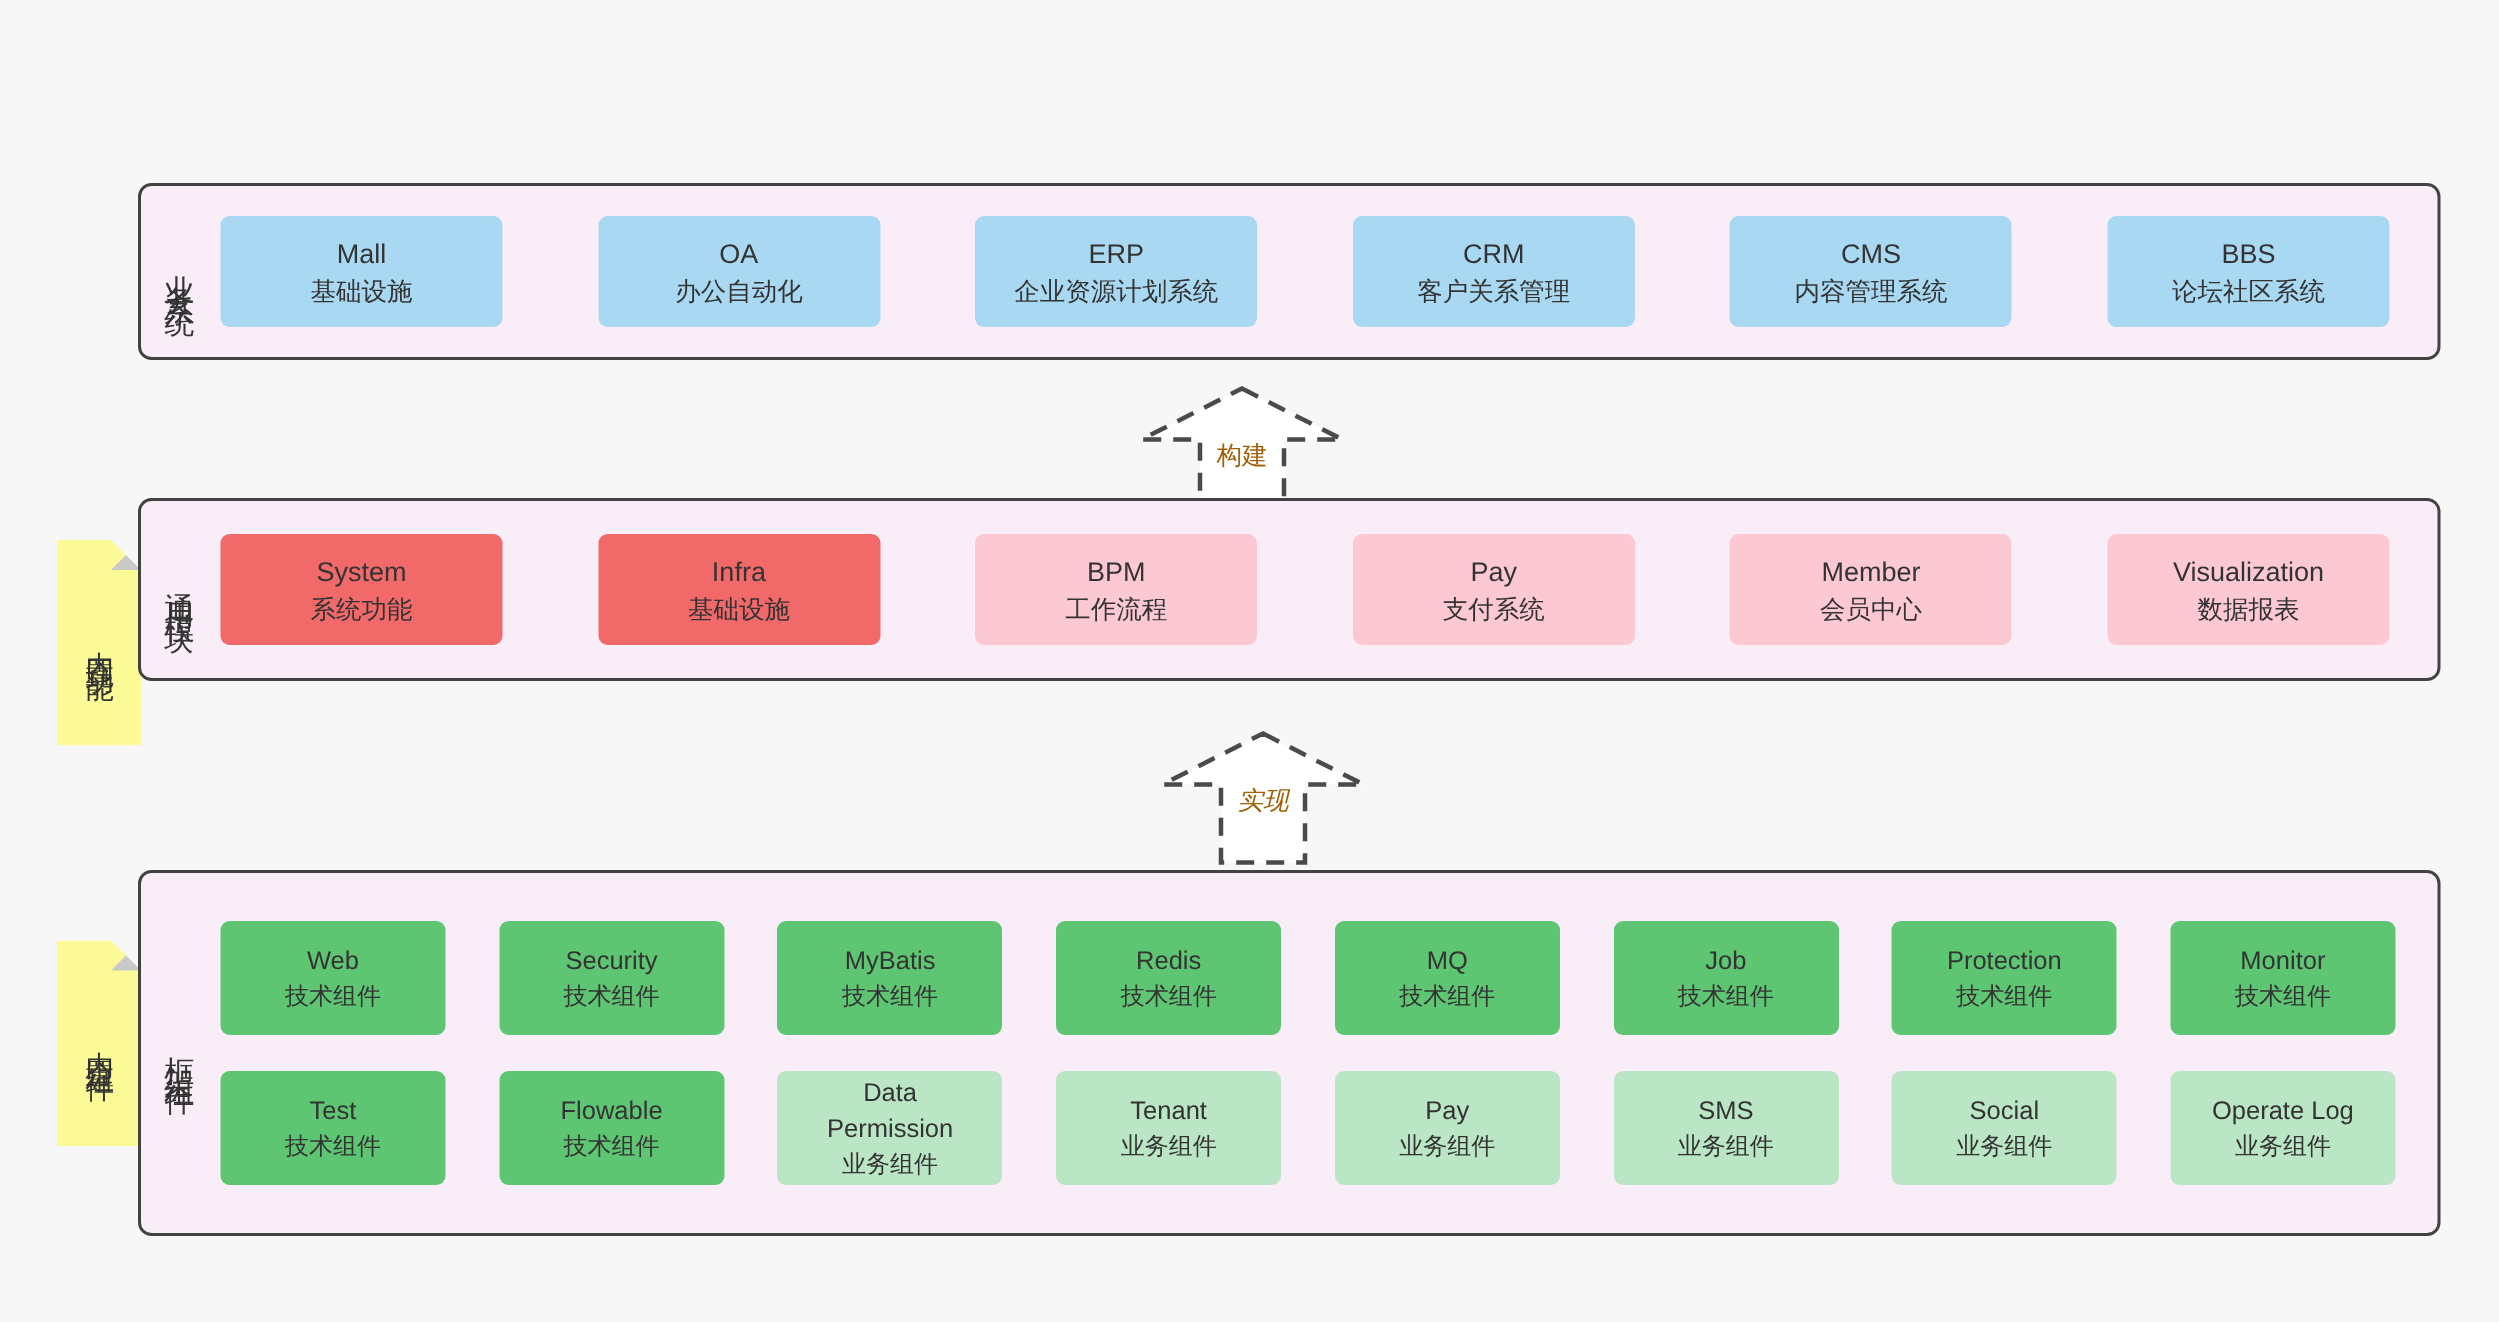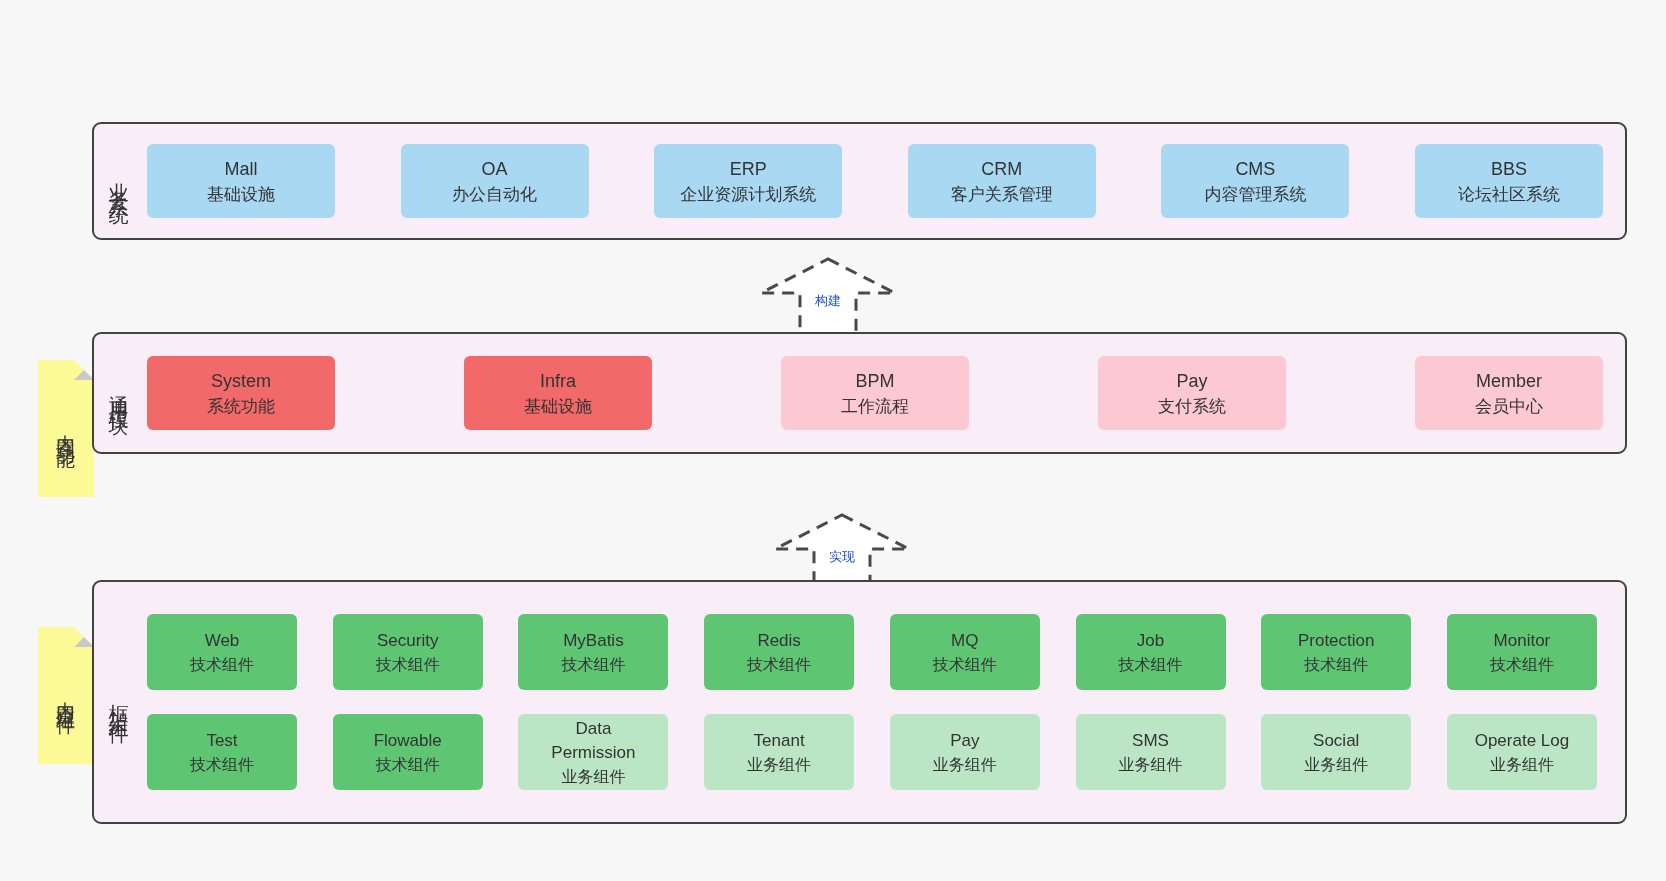--- a/index.html
+++ b/index.html
@@ -30,21 +30,21 @@
   .panel-label{
     writing-mode:vertical-rl;text-orientation:upright;
     font-size:20px;letter-spacing:7px;line-height:22px;
     color:var(--text);
     margin:0 17px 0 14px;flex:0 0 auto;
     user-select:none;
   }
   .boxes{
     flex:1;align-self:stretch;
     display:flex;align-items:center;justify-content:space-between;
-    padding-right:22px;
+    padding-right:32px;
   }
   .boxes-grid{
     flex:1;align-self:center;
     display:grid;grid-template-columns:repeat(8,150px);
     justify-content:space-between;row-gap:24px;
     padding-right:28px;
   }
   
   .box{
     border-radius:6px;
@@ -76,26 +76,26 @@
   }
   .note1{top:360px;}
   .note2{top:627px;}
   .note-label{
     writing-mode:vertical-rl;text-orientation:upright;
     font-size:19px;letter-spacing:5px;line-height:21px;color:var(--text);
   }
   
   .arrow{position:absolute;width:140px;height:92px;}
   .arrow1{left:758px;top:256px;}
-  .arrow2{left:772px;top:512px;}
+  .arrow2{left:772px;top:486px;font-style:italic;}
   .arrow svg{display:block;width:140px;height:92px;}
   .arrow-label{
     position:absolute;left:50%;top:36px;transform:translateX(-50%);
     background:#ffffff;padding:0 3px;
-    font-size:13px;color:#1d4ed8;white-space:nowrap;
+    font-size:17px;color:#a16207;white-space:nowrap;
   }
 </style>
 </head>
 <body>
 
 <div class="note note1">
   <span class="note-label">内置功能</span>
 </div>
 <div class="note note2">
   <span class="note-label">内置组件</span>
@@ -154,20 +154,24 @@
         <div class="box-sub">工作流程</div>
       </div>
       <div class="box box-6 c-pink">
         <div class="box-title">Pay</div>
         <div class="box-sub">支付系统</div>
       </div>
       <div class="box box-6 c-pink">
         <div class="box-title">Member</div>
         <div class="box-sub">会员中心</div>
       </div>
+      <div class="box box-6 c-pink">
+        <div class="box-title">Visualization</div>
+        <div class="box-sub">数据报表</div>
+      </div>
     </div>
 </div>
 
 <div class="arrow arrow2">
   <svg viewBox="0 0 140 92">
     <polygon points="70,3 137,37 98,37 98,89 42,89 42,37 3,37" fill="#ffffff" stroke="var(--arrow-stroke)" stroke-width="3" stroke-dasharray="12 8" stroke-linejoin="miter"></polygon>
   </svg>
   <span class="arrow-label">实现</span>
 </div>
 

